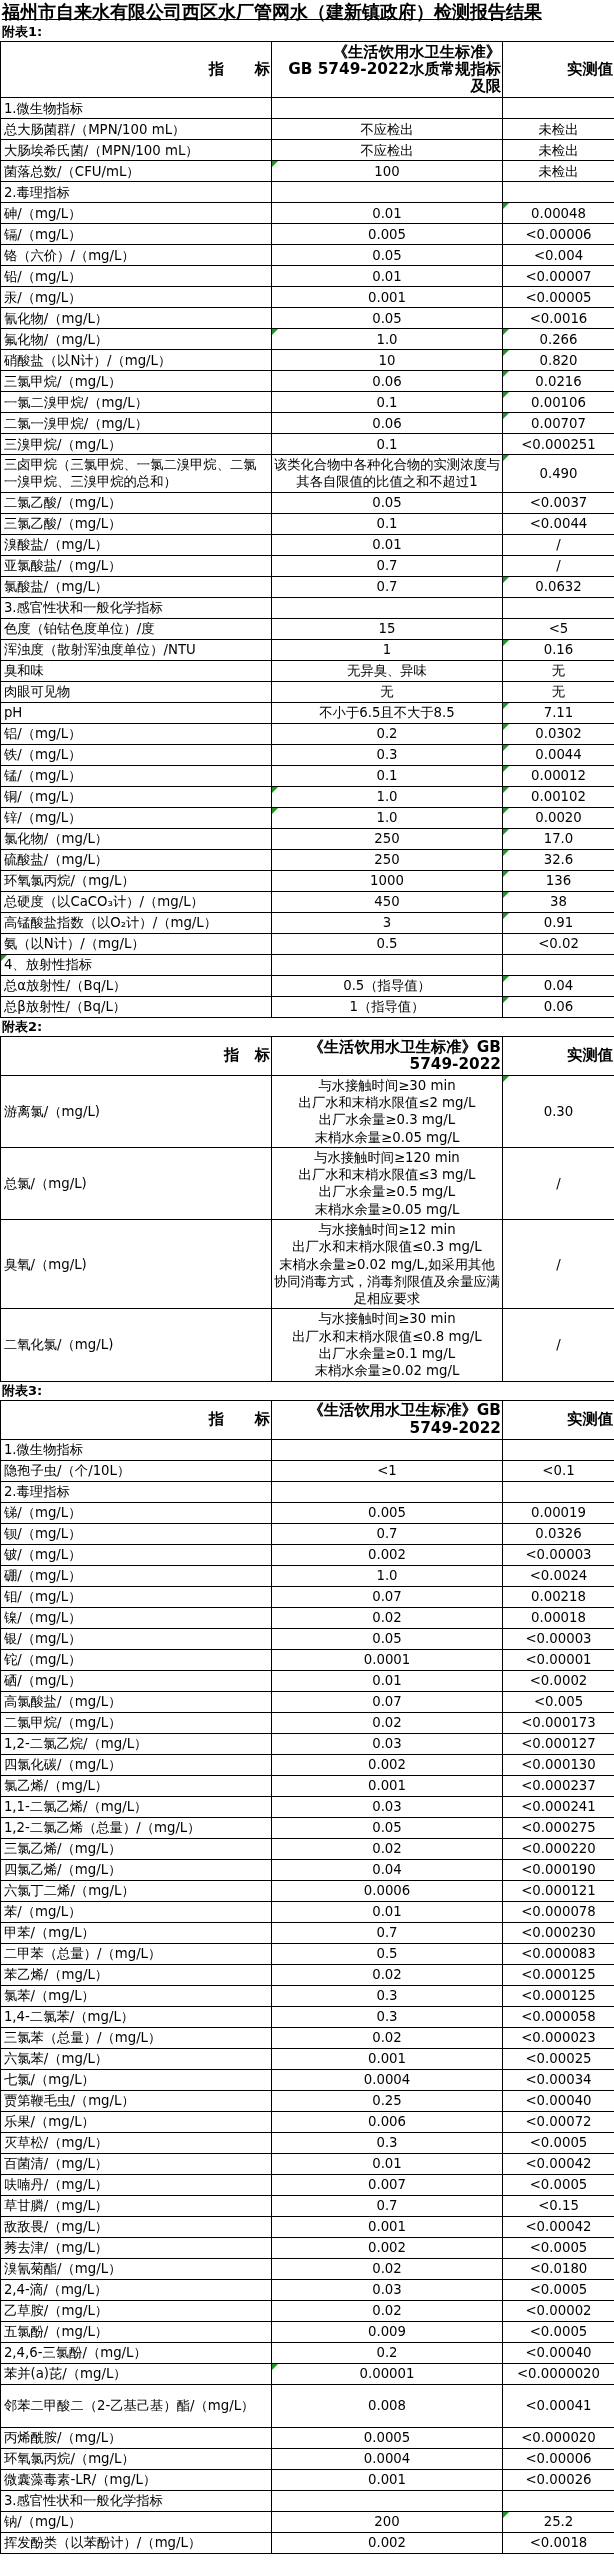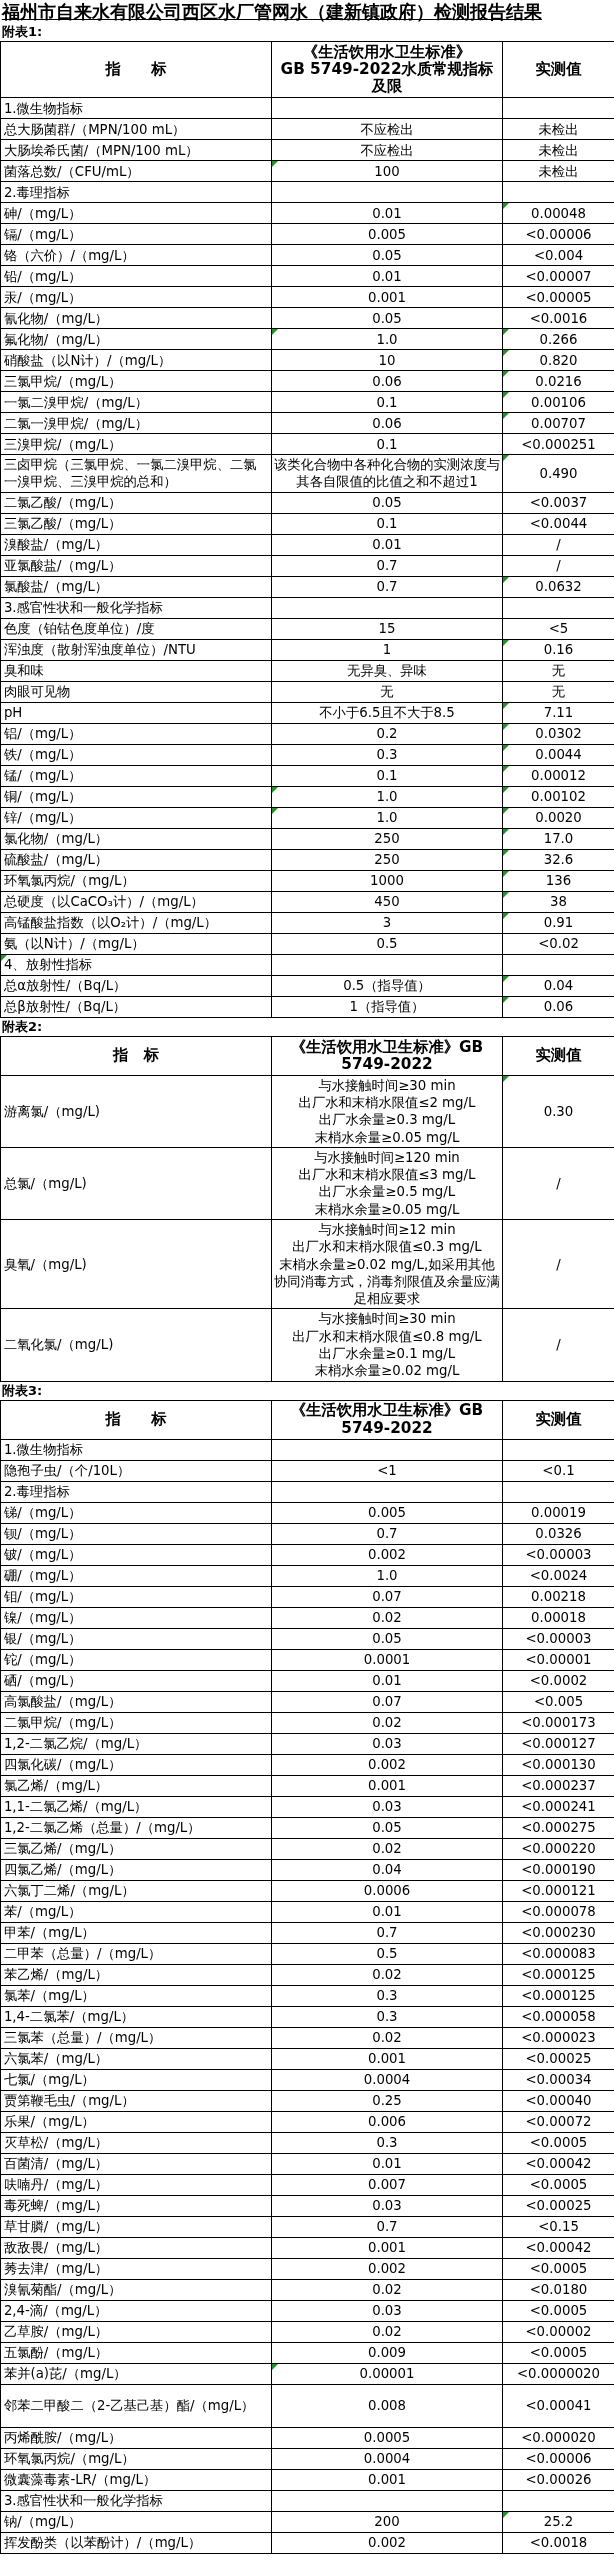--- a/index.html
+++ b/index.html
@@ -3,21 +3,21 @@
 <meta charset="utf-8">
 <style>
   :root { --flag: #1e9623; --line: #000000; }
   html,body { margin:0; padding:0; background:#ffffff; }
   body { width:615px; color:#000; font-family:"DejaVu Sans","Liberation Sans",sans-serif; }
   .page { width:615px; background:#fff; }
   .title { font-size:18px; font-weight:bold; line-height:22px; padding:1px 1.9px 0 1.9px; white-space:nowrap;text-decoration:underline; }
   .tbl-label { font-size:13px; font-weight:bold; line-height:18px; padding:0 1.9px; }
   table { border-collapse:collapse; table-layout:fixed; width:614px; }
   th,td { border:1px solid var(--line); vertical-align:middle; position:relative; overflow:hidden; }
-  th { font-size:15.3px; font-weight:bold; text-align:center; white-space:pre-line; line-height:1.12; padding:1.9px 1px; height:30.5px; }
+  th { font-size:15.3px; font-weight:bold; text-align:right; white-space:pre-line; line-height:1.12; padding:1.9px 1px; height:30.5px; }
   td { font-size:13.3px; line-height:1.3; padding:1px 2.9px; height:18px; }
   td.ind { text-align:left; }
   td.std, td.val { text-align:center; white-space:pre-line; padding:1px 1.9px; }
   tr.tall td { height:40px;margin-left:36px; }
   .tri { position:absolute; top:0; left:0; width:0; height:0;
          border-top:6.7px solid var(--flag); border-right:6.7px solid transparent; }
 </style>
 </head>
 <body>
 
@@ -498,25 +498,20 @@
           <td class="ind">百菌清/（mg/L）</td>
           <td class="std">0.01</td>
           <td class="val">&lt;0.00042</td>
         </tr>
         <tr>
           <td class="ind">呋喃丹/（mg/L）</td>
           <td class="std">0.007</td>
           <td class="val">&lt;0.0005</td>
         </tr>
         <tr>
-          <td class="ind">毒死蜱/（mg/L）</td>
-          <td class="std">0.03</td>
-          <td class="val">&lt;0.00025</td>
-        </tr>
-        <tr>
           <td class="ind">草甘膦/（mg/L）</td>
           <td class="std">0.7</td>
           <td class="val">&lt;0.15</td>
         </tr>
         <tr>
           <td class="ind">敌敌畏/（mg/L）</td>
           <td class="std">0.001</td>
           <td class="val">&lt;0.00042</td>
         </tr>
         <tr>
@@ -536,20 +531,25 @@
         </tr>
         <tr>
           <td class="ind">乙草胺/（mg/L）</td>
           <td class="std">0.02</td>
           <td class="val">&lt;0.00002</td>
         </tr>
         <tr>
           <td class="ind">五氯酚/（mg/L）</td>
           <td class="std">0.009</td>
           <td class="val">&lt;0.0005</td>
+        </tr>
+        <tr>
+          <td class="ind">2,4,6-三氯酚/（mg/L）</td>
+          <td class="std">0.2</td>
+          <td class="val">&lt;0.00040</td>
         </tr>
         <tr>
           <td class="ind">苯并(a)芘/（mg/L）</td>
           <td class="std">0.00001<span class="tri"></span></td>
           <td class="val">&lt;0.0000020</td>
         </tr>
         <tr class="tall">
           <td class="ind">邻苯二甲酸二（2-乙基己基）酯/（mg/L）</td>
           <td class="std">0.008</td>
           <td class="val">&lt;0.00041</td>

